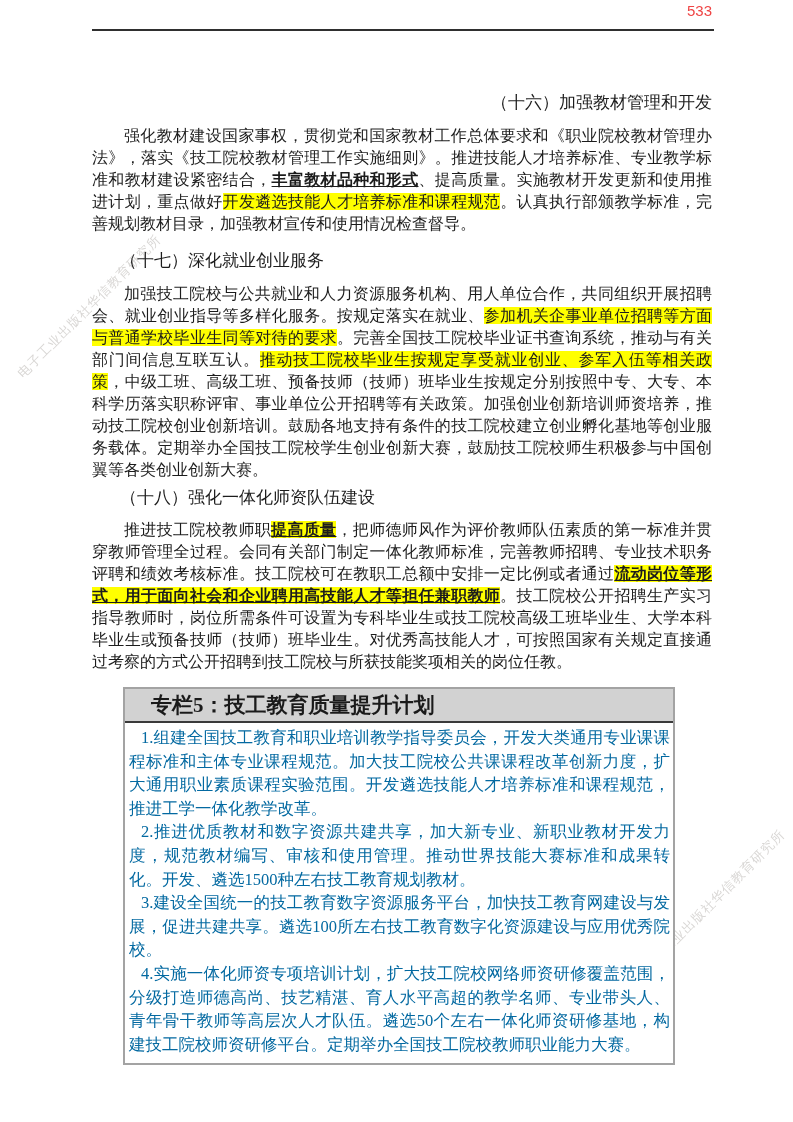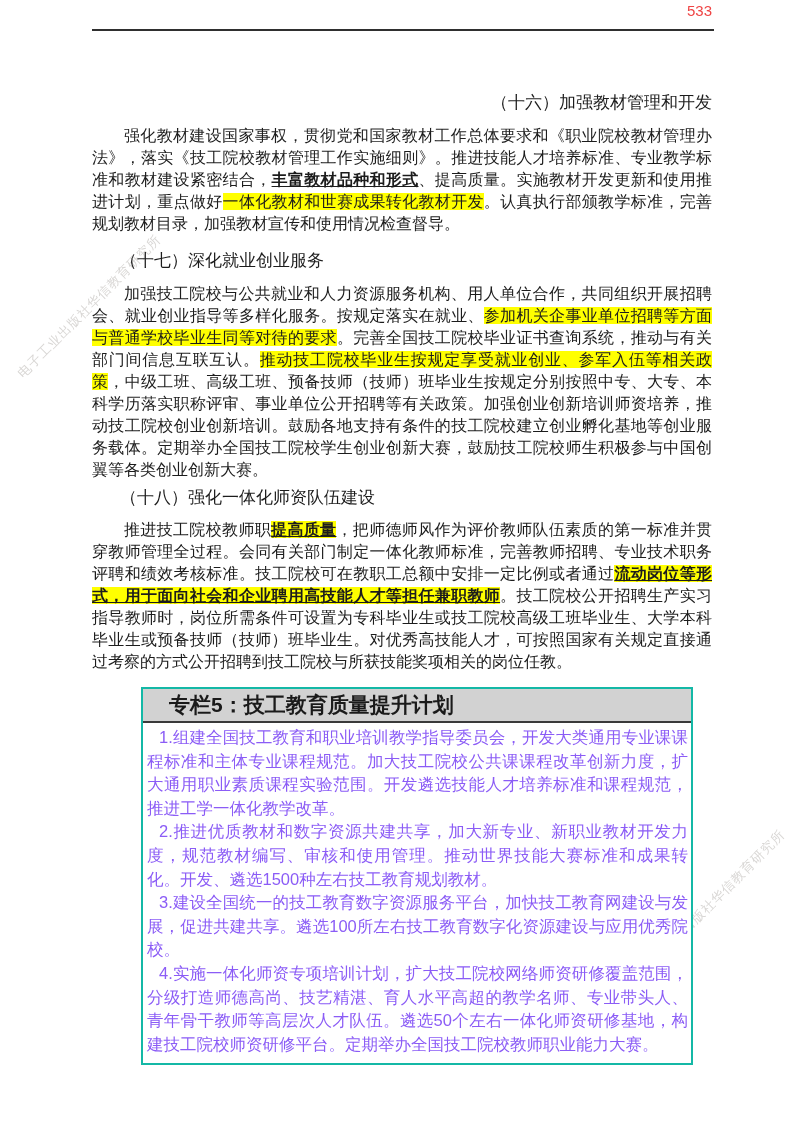--- a/index.html
+++ b/index.html
@@ -22,32 +22,31 @@
     font-size:16px;line-height:22px;text-align:justify;text-indent:32px;
     color:#1c1c1c;
   }
   .hl{background:#ffff00;}
   .b{font-weight:bold;text-decoration:underline;}
   .h16{top:93px;text-align:right;}  .p16{top:125px;}
   .h17{top:251px;} .p17{top:283px;}
   .h18{top:488px;} .p18{top:519px;}
   .colbox{
     position:absolute;left:123px;top:687px;width:552px;box-sizing:border-box;
-    border:2px solid #14b8a6;background:#ffffff;
-    font-family:Liberation Sans, sans-serif;
-    margin-left:18px;
+    border:2px solid #a3a3a3;background:#ffffff;
+    font-family:Liberation Serif, serif;
   }
   .colbox-header{
     background:#d2d2d2;border-bottom:2px solid #3a3a3a;
     font-size:21px;font-weight:bold;color:#1a1a1a;
     padding:4px 4px 4px 26px;line-height:24px;
   }
   .colbox-body{
     padding:3px 3px 7px 4px;
-    font-size:16.5px;line-height:23.6px;color:#8b5cf6;text-align:justify;
+    font-size:16.5px;line-height:23.6px;color:#0369a1;text-align:justify;
   }
   .colbox-item{text-indent:12px;}
   .watermark{
     position:absolute;width:220px;
     font-family:"Liberation Sans","DejaVu Sans",sans-serif;
     font-size:13px;letter-spacing:1px;color:#d9d7d5;
     transform:rotate(-45deg);white-space:nowrap;pointer-events:none;
   }
   .wm-left{left:-12px;top:289px;}
   .wm-right{left:612px;top:884px;}
@@ -57,21 +56,21 @@
 
 <div id="page">
 
   <div class="watermark wm-left">电子工业出版社华信教育研究所</div>
   <div class="watermark wm-right">电子工业出版社华信教育研究所</div>
 
   <div class="pagenum">533</div>
   <div class="toprule"></div>
 
   <div class="heading h16">（十六）加强教材管理和开发</div>
-  <div class="para p16"><span>强化教材建设国家事权，贯彻党和国家教材工作总体要求和《职业院校教材管理办法》，落实《技工院校教材管理工作实施细则》。推进技能人才培养标准、专业教学标准和教材建设紧密结合，</span><span class="b">丰富教材品种和形式</span><span>、提高质量。实施教材开发更新和使用推进计划，重点做好</span><span class="hl">一体化教材和世赛成果转化教材开发</span><span>。认真执行部颁教学标准，完善规划教材目录，加强教材宣传和使用情况检查督导。</span></div>
+  <div class="para p16"><span>强化教材建设国家事权，贯彻党和国家教材工作总体要求和《职业院校教材管理办法》，落实《技工院校教材管理工作实施细则》。推进技能人才培养标准、专业教学标准和教材建设紧密结合，</span><span class="b">丰富教材品种和形式</span><span>、提高质量。实施教材开发更新和使用推进计划，重点做好</span><span class="hl">开发遴选技能人才培养标准和课程规范</span><span>。认真执行部颁教学标准，完善规划教材目录，加强教材宣传和使用情况检查督导。</span></div>
 
   <div class="heading h17">（十七）深化就业创业服务</div>
   <div class="para p17"><span>加强技工院校与公共就业和人力资源服务机构、用人单位合作，共同组织开展招聘会、就业创业指导等多样化服务。按规定落实在就业、</span><span class="hl">参加机关企事业单位招聘等方面与普通学校毕业生同等对待的要求</span><span>。完善全国技工院校毕业证书查询系统，推动与有关部门间信息互联互认。</span><span class="hl">推动技工院校毕业生按规定享受就业创业、参军入伍等相关政策</span><span>，中级工班、高级工班、预备技师（技师）班毕业生按规定分别按照中专、大专、本科学历落实职称评审、事业单位公开招聘等有关政策。加强创业创新培训师资培养，推动技工院校创业创新培训。鼓励各地支持有条件的技工院校建立创业孵化基地等创业服务载体。定期举办全国技工院校学生创业创新大赛，鼓励技工院校师生积极参与中国创翼等各类创业创新大赛。</span></div>
 
   <div class="heading h18">（十八）强化一体化师资队伍建设</div>
   <div class="para p18"><span>推进技工院校教师职</span><span class="hl b">提高质量</span><span>，把师德师风作为评价教师队伍素质的第一标准并贯穿教师管理全过程。会同有关部门制定一体化教师标准，完善教师招聘、专业技术职务评聘和绩效考核标准。技工院校可在教职工总额中安排一定比例或者通过</span><span class="hl b">流动岗位等形式，用于面向社会和企业聘用高技能人才等担任兼职教师</span><span>。技工院校公开招聘生产实习指导教师时，岗位所需条件可设置为专科毕业生或技工院校高级工班毕业生、大学本科毕业生或预备技师（技师）班毕业生。对优秀高技能人才，可按照国家有关规定直接通过考察的方式公开招聘到技工院校与所获技能奖项相关的岗位任教。</span></div>
 
   <div class="colbox">
     <div class="colbox-header">专栏5：技工教育质量提升计划</div>
     <div class="colbox-body">

